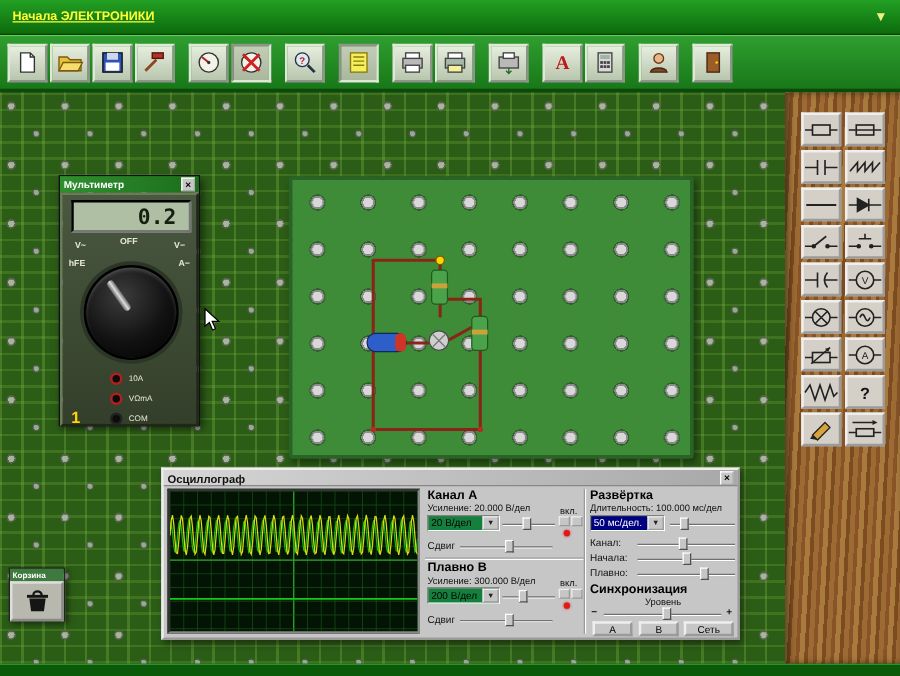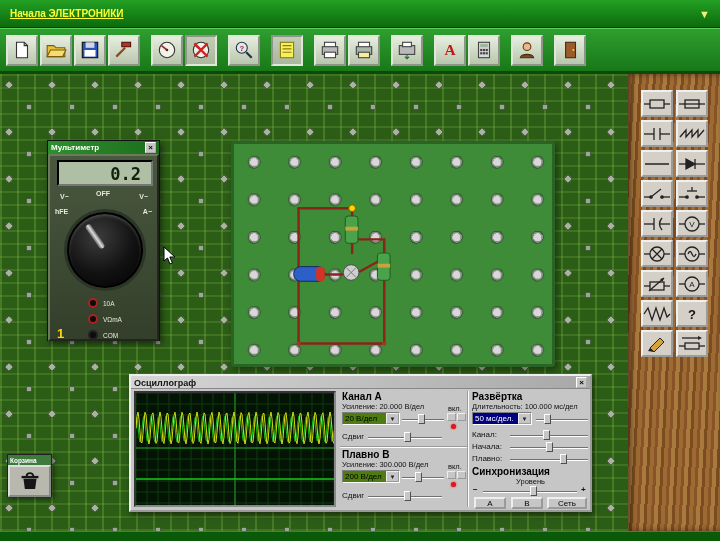--- a/index.html
+++ b/index.html
@@ -58,21 +58,21 @@
   .circuit{position:absolute;left:0;top:0;width:100%;height:100%}
 
   
   .winx{margin-left:auto;width:11px;height:11px;background:#c6c6c6;
     border:1px outset #fff;font-size:8px;line-height:8px;text-align:center;
     font-weight:bold;color:#000;padding:0}
   .abs{position:absolute}
   .sec-title{font-size:10px;font-weight:bold;color:#000}
   .tiny{font-size:7.5px;color:#111;white-space:nowrap}
   .lbl{font-size:8px;color:#111;white-space:nowrap}
-  .combo{display:flex;height:13px;border:1px solid;border-color:#808080 #fff #fff #808080;background:#4d7c0f}
+  .combo{display:flex;height:13px;border:1px solid;border-color:#808080 #fff #fff #808080;background:#15803d}
   .combo .val{flex:1;font-size:8px;padding:1px 2px;white-space:nowrap;overflow:hidden}
   .combo .drop{width:13px;background:#c6c6c6;border:1px outset #eee;font-size:6px;
     text-align:center;line-height:11px;color:#222}
   .combo.selected .val{background:#000080;color:#fff}
   .slider{height:12px}
   .slider .track{position:absolute;left:0;right:0;top:6px;height:2px;background:#707070;border-bottom:1px solid #fff}
   .slider .thumb{position:absolute;top:1px;width:7px;height:10px;background:#c6c6c6;
     border:1px solid;border-color:#fff #505050 #505050 #fff}
   .w95btn{background:#c6c6c6;border:2px outset #eee;font-size:8px;text-align:center;padding:0;height:12px}
   .mini{position:absolute;width:9px;height:8px;background:#c6c6c6;border:1px outset #eee;padding:0}

